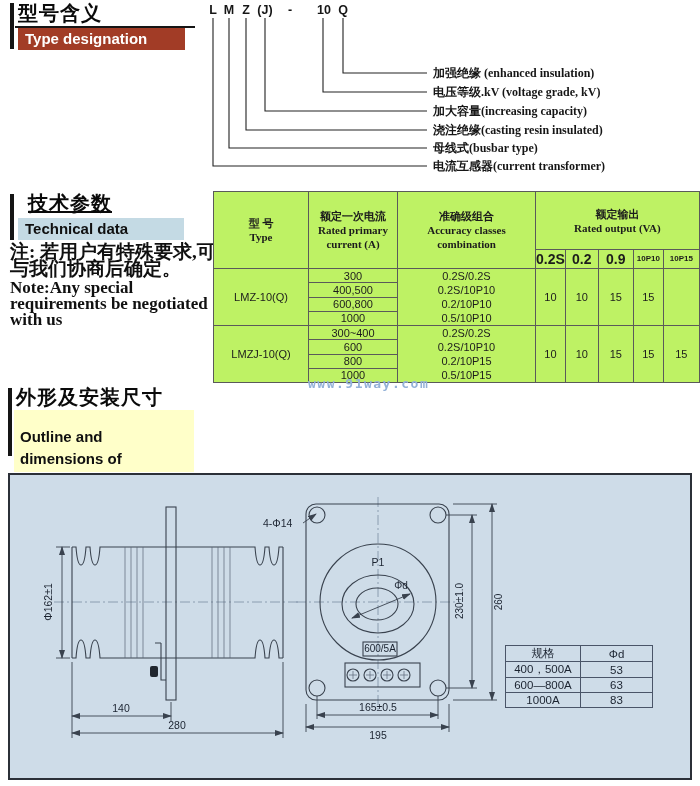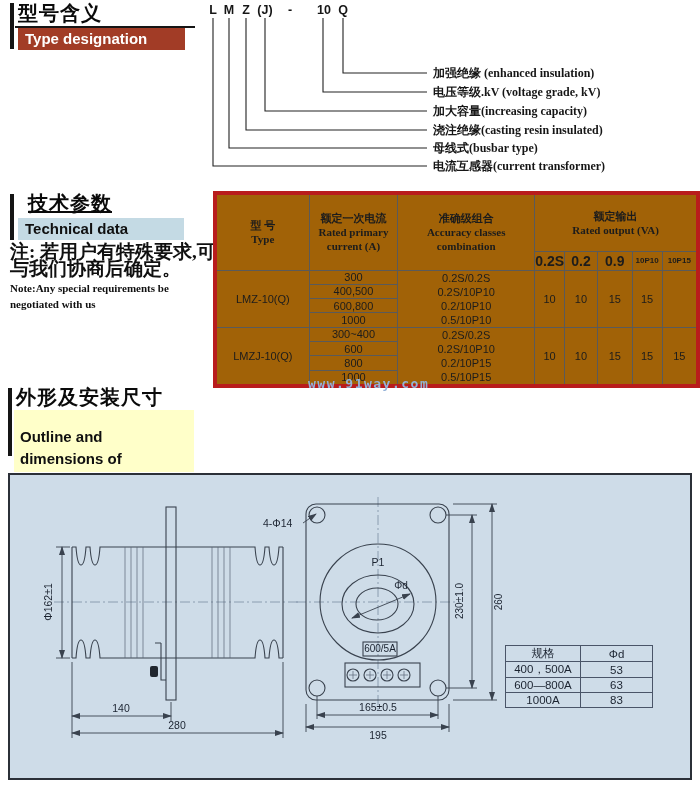--- a/index.html
+++ b/index.html
@@ -8,27 +8,27 @@
   
   .vbar{position:absolute;width:4px;background:#151515;}
   .title-zh{position:absolute;font-size:20px;font-weight:bold;letter-spacing:1px;color:#0a0a0a;white-space:nowrap;}
   .underline{position:absolute;height:2px;background:#151515;}
   .accent{position:absolute;font-size:15px;font-weight:bold;line-height:22px;padding-left:7px;white-space:nowrap;}
   .accent.rust{background:#a23c26;color:#fff;}
   .accent.blue{background:#c4dae4;color:#101010;}
   .accent.yellow{background:#ffffc9;color:#101010;white-space:normal;line-height:22px;padding:16px 6px 2px 6px;}
   .note{position:absolute;font-weight:bold;color:#101010;}
   .note.zh{font-size:19px;line-height:17px;font-family:"Liberation Serif","DejaVu Serif",serif;}
-  .note.en{font-size:11px;line-height:16px;font-family:"Liberation Serif","DejaVu Serif",serif;}
+  .note.en{font-size:17px;line-height:16px;font-family:"Liberation Serif","DejaVu Serif",serif;}
   
   .code-t{font:bold 12.5px "Liberation Sans","DejaVu Sans",sans-serif;fill:#161616;}
   .lbl-t{font:bold 12px "Liberation Serif","DejaVu Serif",serif;fill:#161616;}
   .dg-ln{stroke:#222;stroke-width:1.1;fill:none;}
   
-  table.spec{position:absolute;left:213px;top:191px;border-collapse:collapse;table-layout:fixed;background:#a16207;border:4px solid #b91c1c;}
+  table.spec{position:absolute;left:213px;top:191px;border-collapse:collapse;table-layout:fixed;background:#bef264;border:1px solid #b91c1c;}
   table.spec th,table.spec td{border:1px solid #5a5a5a;text-align:center;vertical-align:middle;padding:0;color:#1c1c1c;}
   table.spec th{font-family:"Liberation Serif","DejaVu Serif",serif;font-weight:bold;font-size:11px;line-height:14px;white-space:pre-line;}
   table.spec td{font-size:11px;}
   table.spec .oc{font-family:"Liberation Sans","DejaVu Sans",sans-serif;font-size:14px;}
   table.spec .oc.small{font-size:8px;}
   table.spec tr.h1{height:58px;} table.spec tr.h2{height:19px;}
   table.spec tbody tr{height:14px;}
   td.acc{white-space:pre-line;line-height:14px;}
   
   .watermark{position:absolute;font-family:"DejaVu Sans Mono",monospace;font-size:13px;letter-spacing:1.5px;color:#94b2d8;}

